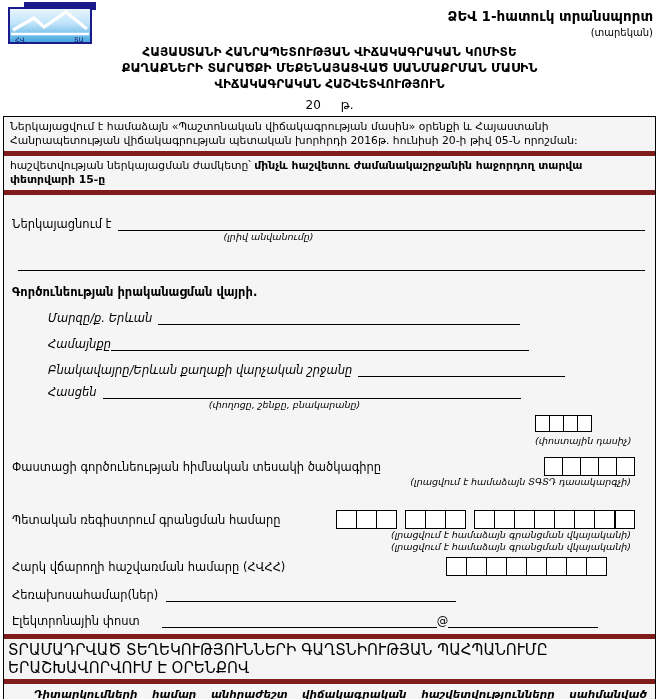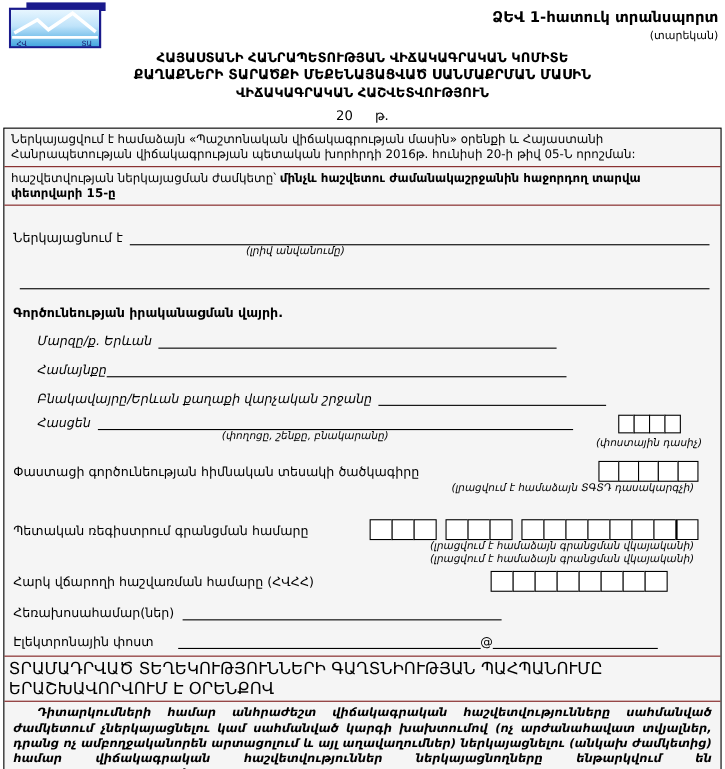--- a/index.html
+++ b/index.html
@@ -15,54 +15,54 @@
   .periodicity { font-size:10px; margin-top:3px; }
 
   .hline { text-align:center; font-weight:bold; font-size:12px; line-height:16px; }
   .hline.title { font-size:12.5px; }
 
   .year-row { text-align:center; font-size:12px; margin:6px 0 4px 0; }
   .year-gap { display:inline-block; width:20px; }
 
   
   .formtable { margin:0 3px; border:1px solid #000; background:#f5f5f5; }
-  .row { border-top:1px solid #7f1d1d; padding:3px 6px; }
+  .row { border-top:5px solid #7f1d1d; padding:3px 6px; }
   .row:first-child { border-top:none; }
   .notice { font-size:10.8px; line-height:1.3; }
   .deadline-bold { font-weight:bold; }
 
   .main { padding:8px 10px 6px 8px; font-size:11.5px; }
 
   .frow { display:flex; align-items:flex-end; }
   .uline { border-bottom:1px solid #000; height:14px; display:inline-block; }
   .grow { flex:1; }
   .cap { font-size:9.5px; font-style:italic; line-height:12px; }
   .cap-center { text-align:center; }
   .cap-right { text-align:right; padding-right:14px; }
-  .indent { margin-left:22px; }
+  .indent { margin-left:36px; }
   .ital { font-style:italic; }
   .boldlabel { font-weight:bold; }
 
   .mt14 { margin-top:14px; } .mt12 { margin-top:12px; } .mt10 { margin-top:10px; }
   .mt8 { margin-top:8px; } .mt6 { margin-top:22px; } .mt4 { margin-top:4px; }
 
   
   .cells { display:inline-flex; }
   .cell { width:21px; height:19px; background:#fff; border:1px solid #000; margin-left:-1px; }
   .cell:first-child { margin-left:0; }
   .postal .cell { width:15px; height:17px; }
   .activity-cells .cell { width:19px; }
   .thick-last .cell:last-child { border-left:2px solid #000; }
   .cellgroups { display:inline-flex; gap:8px; }
 
   .coderow { display:flex; align-items:center;text-align:right; }
   .coderow .boxes-right { margin-left:auto; margin-right:10px; }
 
   .addr-left { flex:1; margin-right:14px; }
-  .addr-right { width:110px; text-align:center; }
+  .addr-right { width:110px; text-align:left;margin-top:30px; }
 
   
   .guarantee { font-size:15px; padding:2px 4px; }
   .penalty { font-size:10.5px; font-weight:bold; font-style:italic; text-align:justify;
              text-indent:22px; line-height:1.33; padding:4px 8px 6px 8px; }
 </style>
 </head>
 <body>
 
 <div class="page">

